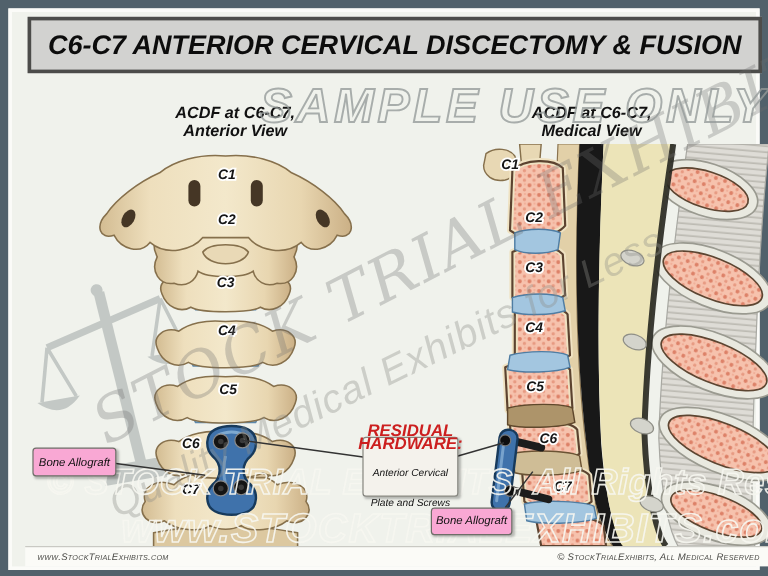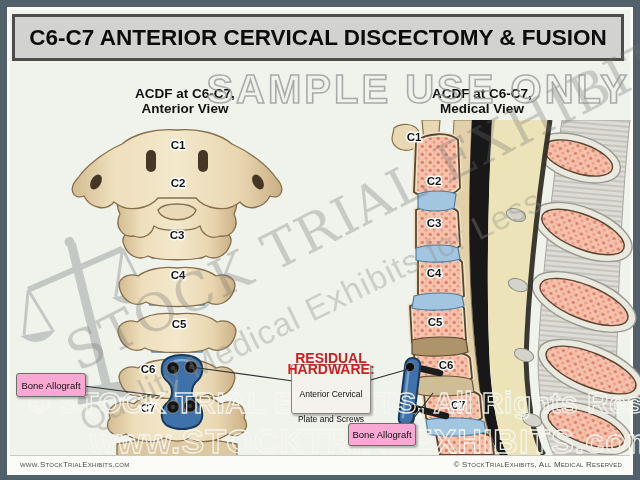--- a/index.html
+++ b/index.html
@@ -1,20 +1,20 @@
 <!DOCTYPE html>
 <html><head>
 <meta charset="utf-8">
 <style>
   html,body{margin:0;padding:0;}
   body{width:640px;height:480px;overflow:hidden;font-family:"Liberation Sans",sans-serif;}
   #stage{position:relative;width:640px;height:480px;background:#51616b;overflow:hidden;}
   #page{position:absolute;left:7px;top:7px;width:620px;height:462px;background:#f0f2ec;
         border:3px solid #fbfbf8;box-sizing:content-box;}
-  #content{position:absolute;left:0;top:0;width:620px;height:462px;}
+  #content{position:absolute;left:11px;top:0;width:620px;height:462px;font-style:italic;}
 
   
   .title-box{position:absolute;left:2px;top:4px;width:612px;height:47px;background:#d2d2d0;
              border:3px solid #4c4c4a;box-sizing:border-box;display:flex;align-items:center;
              justify-content:center;z-index:8;}
   .title-box span{font-size:22.5px;font-weight:800;color:#0c0c0c;letter-spacing:0px;white-space:nowrap;}
 
   
   .view-heading{position:absolute;width:170px;text-align:center;font-size:13.5px;font-weight:700;
                 color:#111;line-height:15px;z-index:9;}

